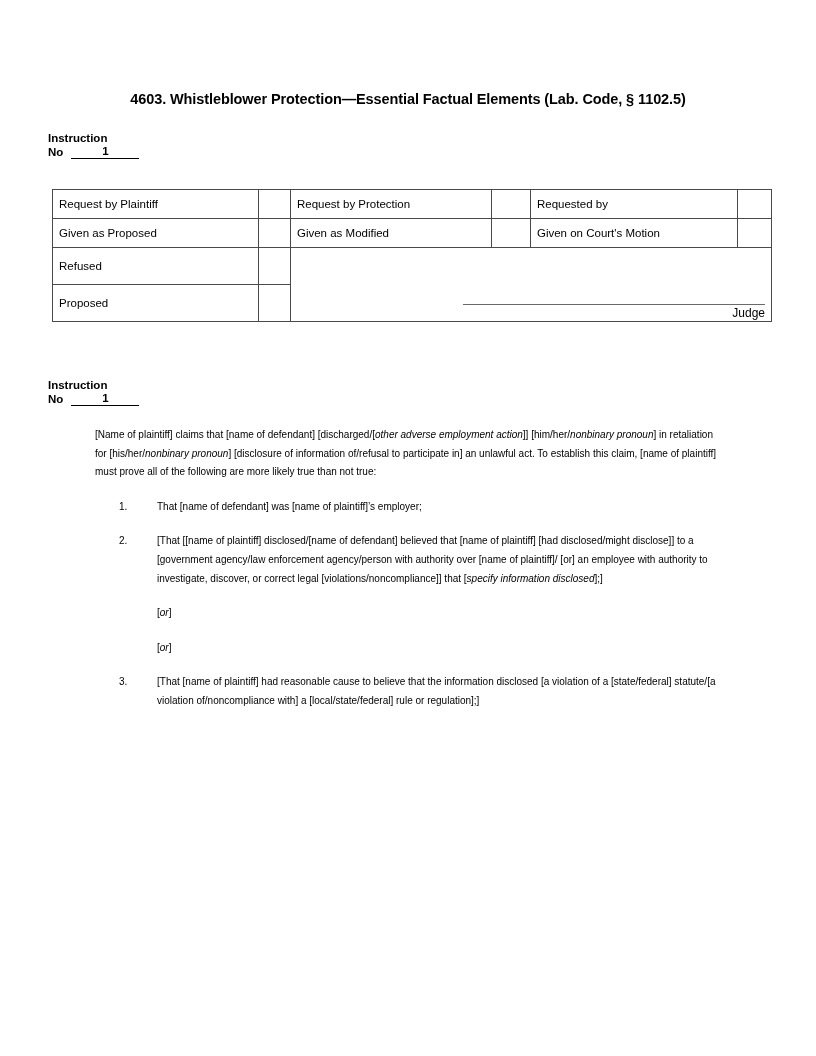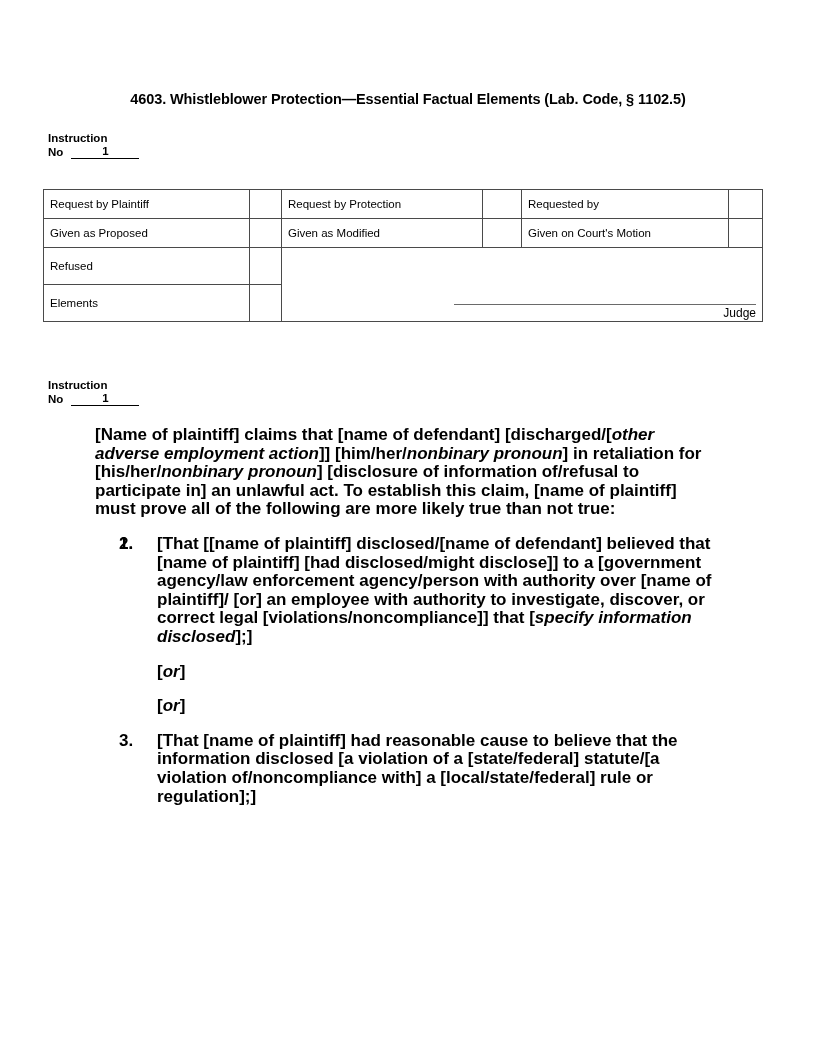--- a/index.html
+++ b/index.html
@@ -59,21 +59,21 @@
     line-height: 13px;
     padding-bottom: 0px;
   }
 
   #instr-top  { top: 131px; }
   #instr-mid  { top: 378px; }
 
   
   .order-table {
     position: absolute;
-    left: 43px;
+    left: 52px;
     top: 189px;
     width: 720px;
     border-collapse: collapse;
     table-layout: fixed;
   }
   .order-table td {
     border: 1px solid #4a4a4a;
     font-size: 11.5px;
     padding: 5px 0 5px 6px;
     vertical-align: middle;
@@ -110,22 +110,22 @@
     font-size: 12px;
     line-height: 12px;
   }
 
   
   .body-area {
     position: absolute;
     left: 95px;
     top: 426px;
     width: 625px;
-    font-size: 17px;
-    font-weight: bold;
+    font-size: 10px;
+    font-weight: normal;
     line-height: 18.6px;
   }
   .lead-para {
     margin: 0 0 16px 0;
   }
   .num-item {
     position: relative;
     padding-left: 62px;
     margin: 0 0 16px 0;
   }
@@ -183,40 +183,41 @@
       </tr>
       <tr class="row-tall">
         <td>Refused</td>
         <td class="check"></td>
         <td class="judge-cell" colspan="4" rowspan="2">
           <span class="judge-sig"></span>
           <span class="judge-label">Judge</span>
         </td>
       </tr>
       <tr class="row-tall">
-        <td>Elements</td>
+        <td>Proposed</td>
         <td class="check"></td>
       </tr>
     </tbody>
   </table>
 
   <div class="instr-block" id="instr-mid">
     <span class="instr-word">Instruction</span>
     <span class="instr-line2">
       <span class="instr-no-label">No</span>
       <span class="instr-no-value">1</span>
     </span>
   </div>
 
   <div class="body-area">
 
     <p class="lead-para"><span>[Name of plaintiff] claims that [name of defendant] [discharged/[</span><i>other adverse employment action</i><span>]] [him/her/</span><i>nonbinary pronoun</i><span>] in retaliation for [his/her/</span><i>nonbinary pronoun</i><span>] [disclosure of information of/refusal to participate in] an unlawful act.  To establish this claim, [name of plaintiff] must prove all of the following are more likely true than not true:</span></p>
 
     <p class="num-item">
       <span class="num">1.</span>
+      <span><span>That [name of defendant] was [name of plaintiff]’s employer;</span></span>
     </p>
 
     <p class="num-item">
       <span class="num">2.</span>
       <span><span>[That [[name of plaintiff] disclosed/[name of defendant] believed that [name of plaintiff] [had disclosed/might disclose]] to a [government agency/law enforcement agency/person with authority over [name of plaintiff]/ [or] an employee with authority to investigate, discover, or correct legal [violations/noncompliance]] that [</span><i>specify information disclosed</i><span>];]</span></span>
     </p>
 
     <p class="sub-para"><span>[</span><i>or</i><span>]</span></p>
     <p class="sub-para"><span>[</span><i>or</i><span>]</span></p>
 

